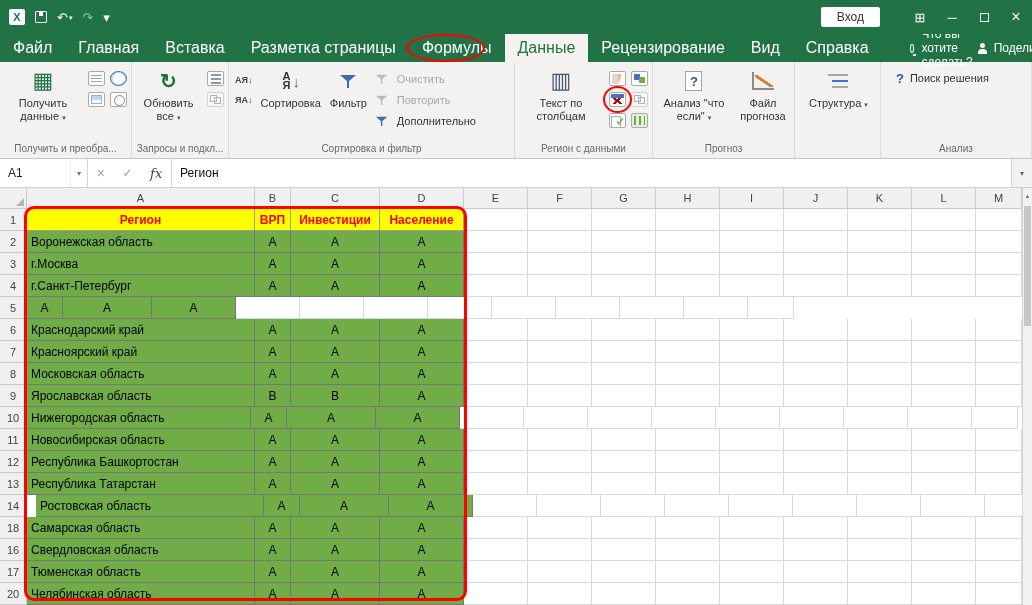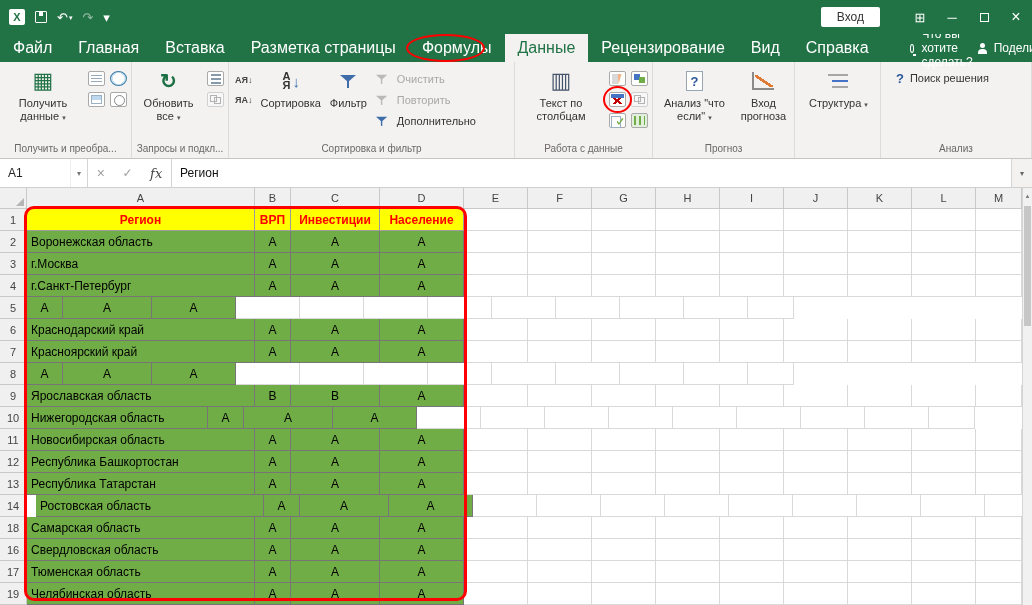--- a/index.html
+++ b/index.html
@@ -283,36 +283,36 @@
             <span class="mi mi-rel mi-gray"></span>
           </div>
         <div class="mibtn">
             <span class="mi mi-valid"></span>
           </div>
         <div class="mibtn">
             <span class="mi mi-model"></span>
           </div>
       </div>
     </div>
-    <div class="rg-label">Работа с данные</div>
+    <div class="rg-label">Регион с данными</div>
   </div>
 
   <div class="rgroup" style="width:142px">
     <div class="rg-content">
       <div class="bigbtn">
         <span class="bicon">
             <span class="sheeticon">?</span>
           </span>
         <span class="blabel"><span>Анализ "что если"</span> <span class="cd">▾</span></span>
       </div>
       <div class="bigbtn">
         <span class="bicon">
             <span class="charticon"></span>
           </span>
-        <span class="blabel">Вход прогноза</span>
+        <span class="blabel">Файл прогноза</span>
       </div>
     </div>
     <div class="rg-label">Прогноз</div>
   </div>
 
   <div class="rgroup" style="width:86px">
     <div class="rg-content">
       <div class="bigbtn" style="margin:0 auto">
         <span class="bicon">
             <span class="outlineicon"></span>
@@ -475,20 +475,21 @@
         <div class="cell c-empty" style="width: 64px;"></div>
         <div class="cell c-empty" style="width: 64px;"></div>
         <div class="cell c-empty" style="width: 64px;"></div>
         <div class="cell c-empty" style="width: 64px;"></div>
         <div class="cell c-empty" style="width: 64px;"></div>
         <div class="cell c-empty" style="width: 64px;"></div>
         <div class="cell c-empty" style="width: 46px;"></div>
       </div>
       <div class="srow">
         <div class="rnum">8</div>
+        <div class="cell c-region" style="width: 228px;">Московская область</div>
         <div class="cell c-val" style="width: 36px;">А</div>
         <div class="cell c-val" style="width: 89px;">А</div>
         <div class="cell c-val" style="width: 84px;">А</div>
         <div class="cell c-empty" style="width: 64px;"></div>
         <div class="cell c-empty" style="width: 64px;"></div>
         <div class="cell c-empty" style="width: 64px;"></div>
         <div class="cell c-empty" style="width: 64px;"></div>
         <div class="cell c-empty" style="width: 64px;"></div>
         <div class="cell c-empty" style="width: 64px;"></div>
         <div class="cell c-empty" style="width: 64px;"></div>
@@ -506,21 +507,21 @@
         <div class="cell c-empty" style="width: 64px;"></div>
         <div class="cell c-empty" style="width: 64px;"></div>
         <div class="cell c-empty" style="width: 64px;"></div>
         <div class="cell c-empty" style="width: 64px;"></div>
         <div class="cell c-empty" style="width: 64px;"></div>
         <div class="cell c-empty" style="width: 64px;"></div>
         <div class="cell c-empty" style="width: 46px;"></div>
       </div>
       <div class="srow">
         <div class="rnum">10</div>
-        <div class="cell c-region" style="width: 181px;">Нижегородская область</div>
+        <div class="cell c-region" style="width: 224px;">Нижегородская область</div>
         <div class="cell c-val" style="width: 36px;">А</div>
         <div class="cell c-val" style="width: 89px;">А</div>
         <div class="cell c-val" style="width: 84px;">А</div>
         <div class="cell c-empty" style="width: 64px;"></div>
         <div class="cell c-empty" style="width: 64px;"></div>
         <div class="cell c-empty" style="width: 64px;"></div>
         <div class="cell c-empty" style="width: 64px;"></div>
         <div class="cell c-empty" style="width: 64px;"></div>
         <div class="cell c-empty" style="width: 64px;"></div>
         <div class="cell c-empty" style="width: 64px;"></div>
@@ -633,21 +634,21 @@
         <div class="cell c-empty" style="width: 64px;"></div>
         <div class="cell c-empty" style="width: 64px;"></div>
         <div class="cell c-empty" style="width: 64px;"></div>
         <div class="cell c-empty" style="width: 64px;"></div>
         <div class="cell c-empty" style="width: 64px;"></div>
         <div class="cell c-empty" style="width: 64px;"></div>
         <div class="cell c-empty" style="width: 64px;"></div>
         <div class="cell c-empty" style="width: 46px;"></div>
       </div>
       <div class="srow">
-        <div class="rnum">19</div>
+        <div class="rnum">20</div>
         <div class="cell c-region" style="width: 228px;">Челябинская область</div>
         <div class="cell c-val" style="width: 36px;">А</div>
         <div class="cell c-val" style="width: 89px;">А</div>
         <div class="cell c-val" style="width: 84px;">А</div>
         <div class="cell c-empty" style="width: 64px;"></div>
         <div class="cell c-empty" style="width: 64px;"></div>
         <div class="cell c-empty" style="width: 64px;"></div>
         <div class="cell c-empty" style="width: 64px;"></div>
         <div class="cell c-empty" style="width: 64px;"></div>
         <div class="cell c-empty" style="width: 64px;"></div>

